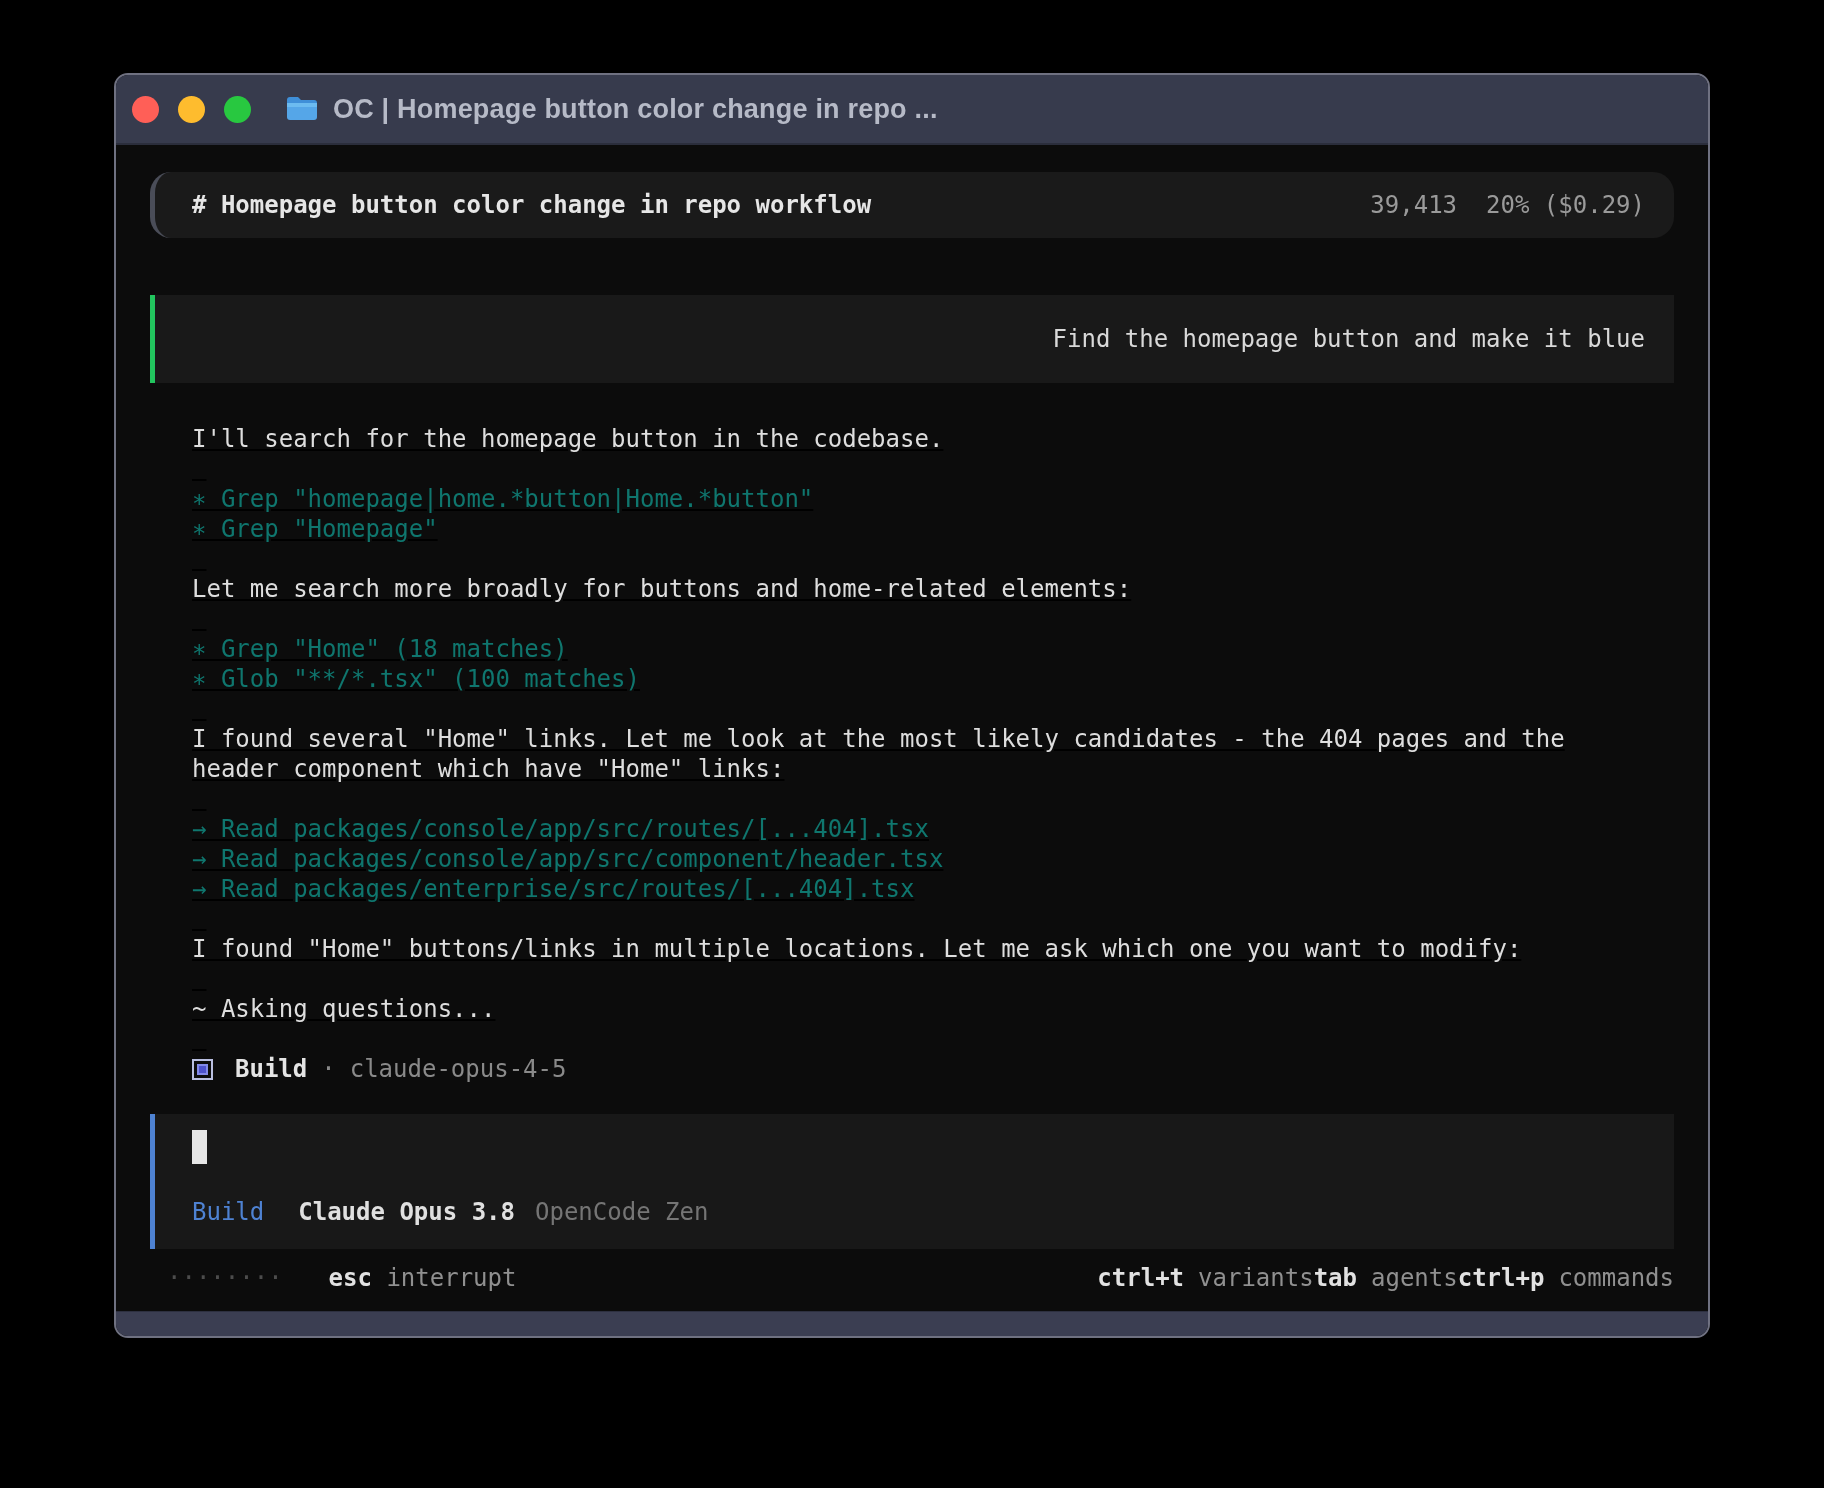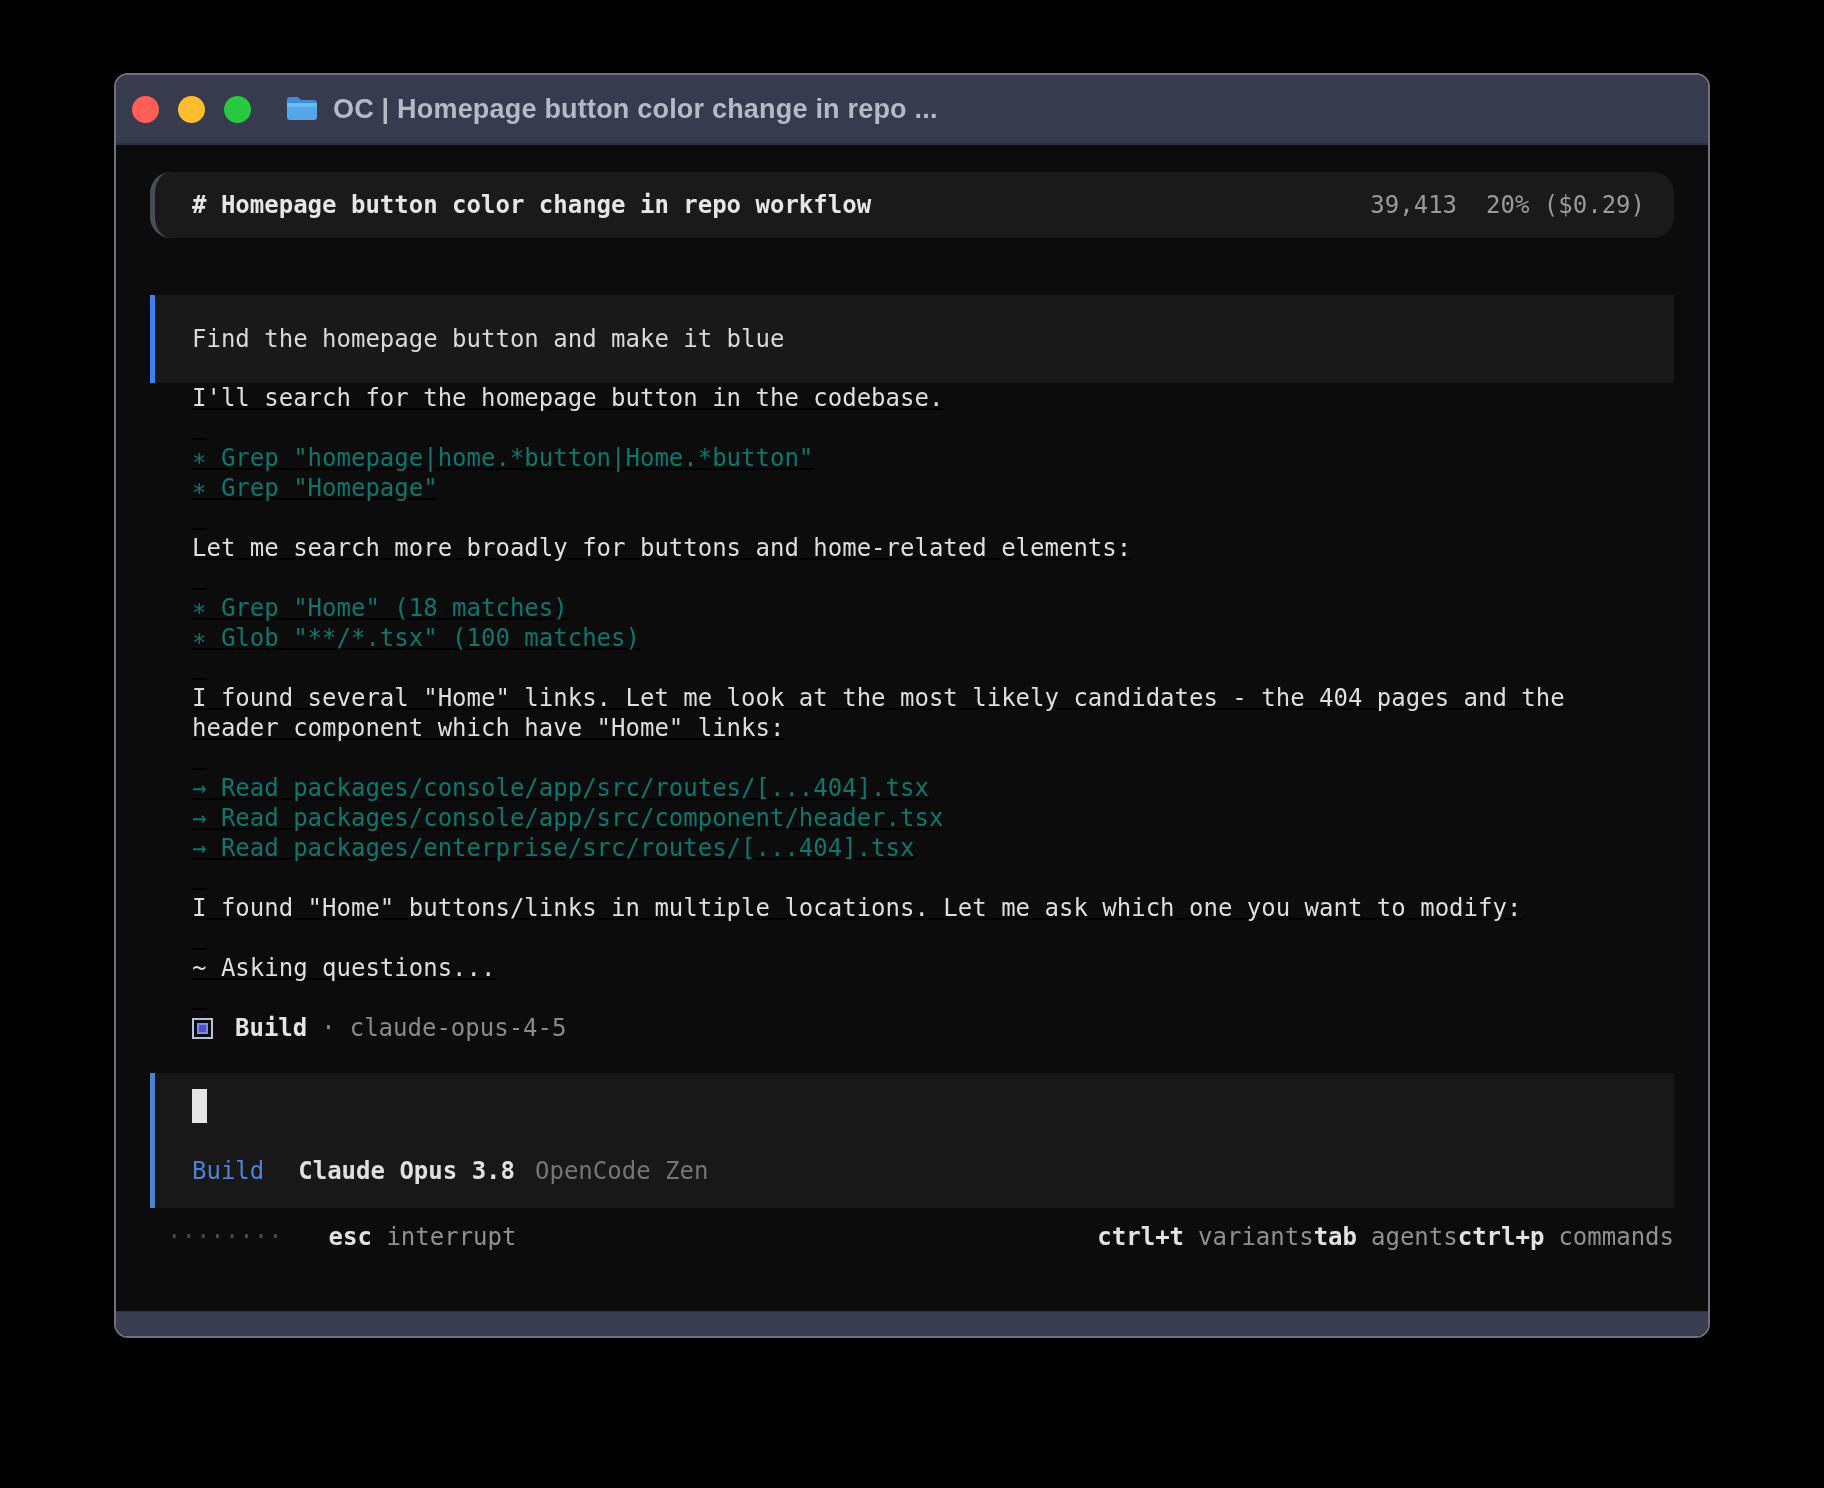--- a/index.html
+++ b/index.html
@@ -33,26 +33,27 @@
   
   .term { flex:1 1 auto; background:#0c0c0c; padding:27px 34px 0 34px; font-size:24px; overflow:hidden; }
   .block { background:#1a1a1a; border-left:5px solid #4a4d58; }
   .session-header {
     height:66px; display:flex; align-items:center; padding:0 29px 0 37px;border-radius:21px;
   }
   .session-title { color:#e6e6e6; font-weight:bold; white-space:nowrap; }
   .session-stats { margin-left:auto; color:#9a9a9a; white-space:nowrap; }
   .session-stats .gap { display:inline-block; width:29px; }
   .user-msg {
-    margin-top:57px; background:#191919; border-left:5px solid #3b82f6;
+    margin-top:57px; background:#191919; border-left:5px solid #22c55e;
     padding:29px 29px 29px 37px;
+    text-align:right;
   }
   .user-msg .txt { color:#d9d9d9; line-height:30px; }
   
-  .conversation { padding-left:42px;text-decoration:underline; }
+  .conversation { margin-top:41px; padding-left:42px;text-decoration:underline; }
   .line { height:30px; line-height:30px; white-space:pre; }
   .line.text { color:#dedede; }
   .line.tool { color:#0f766e; }
   .badge-row { margin-top:0; padding-left:42px; height:30px; display:flex; align-items:center; }
   .agent-icon { width:21px; height:21px; border:2px solid #b9bfe0; display:flex; align-items:center; justify-content:center; }
   .agent-icon .inner { width:11px; height:11px; background:#4d52cc; border:2px solid #8289e8; }
   .agent-name { margin-left:22px; color:#e4e4e4; font-weight:bold; }
   .badge-sep { margin:0 14px; color:#8a8a8a; }
   .badge-model { color:#8a8a8a; }
   

